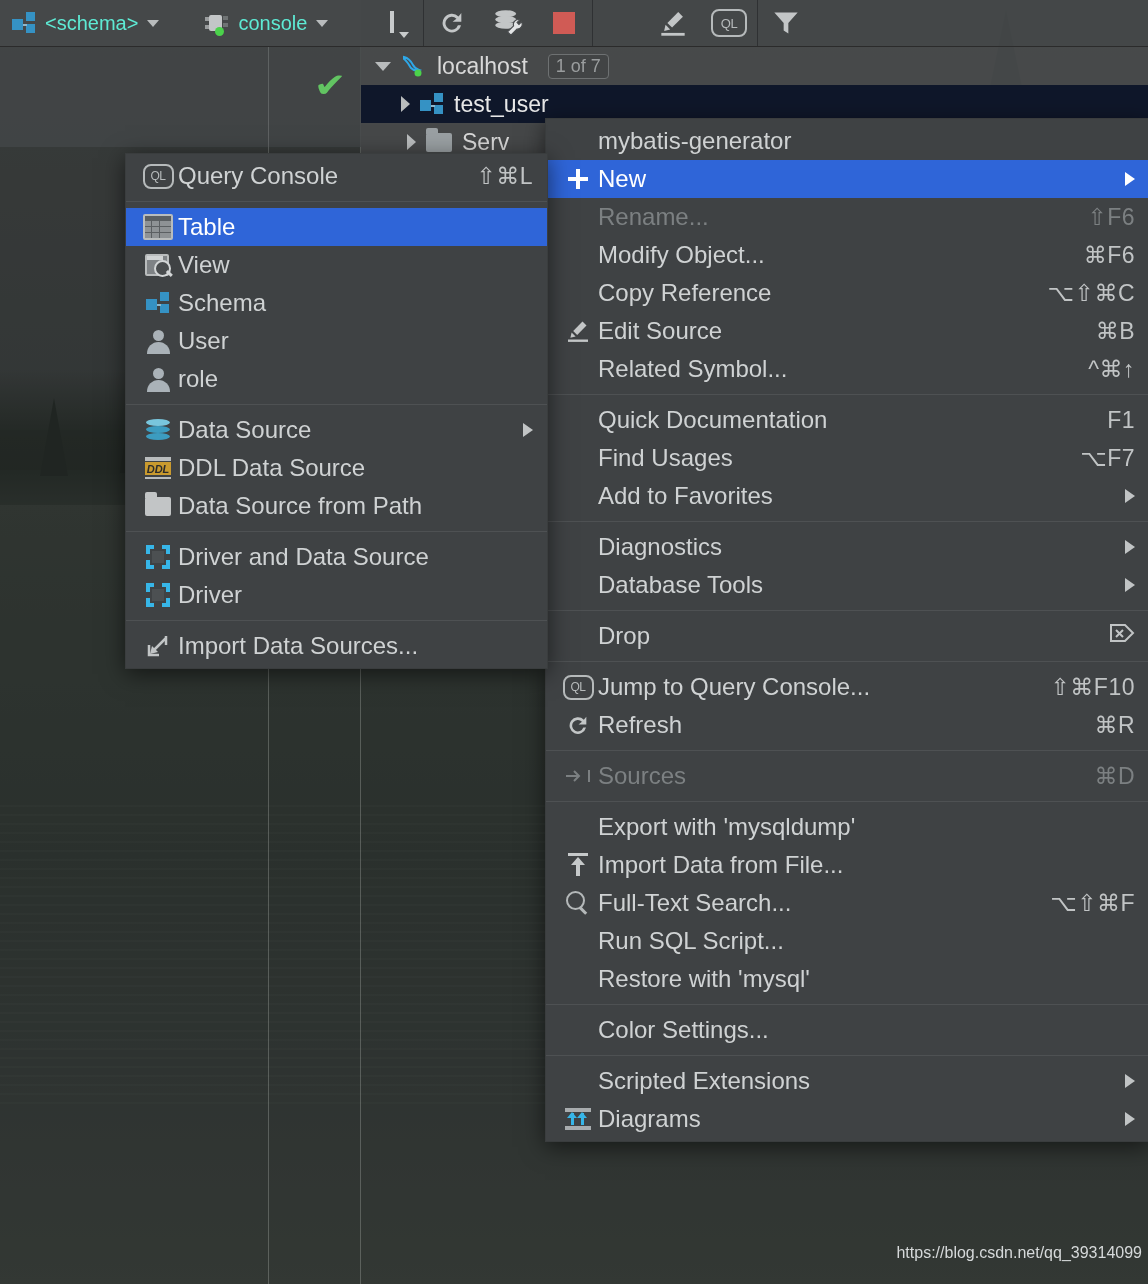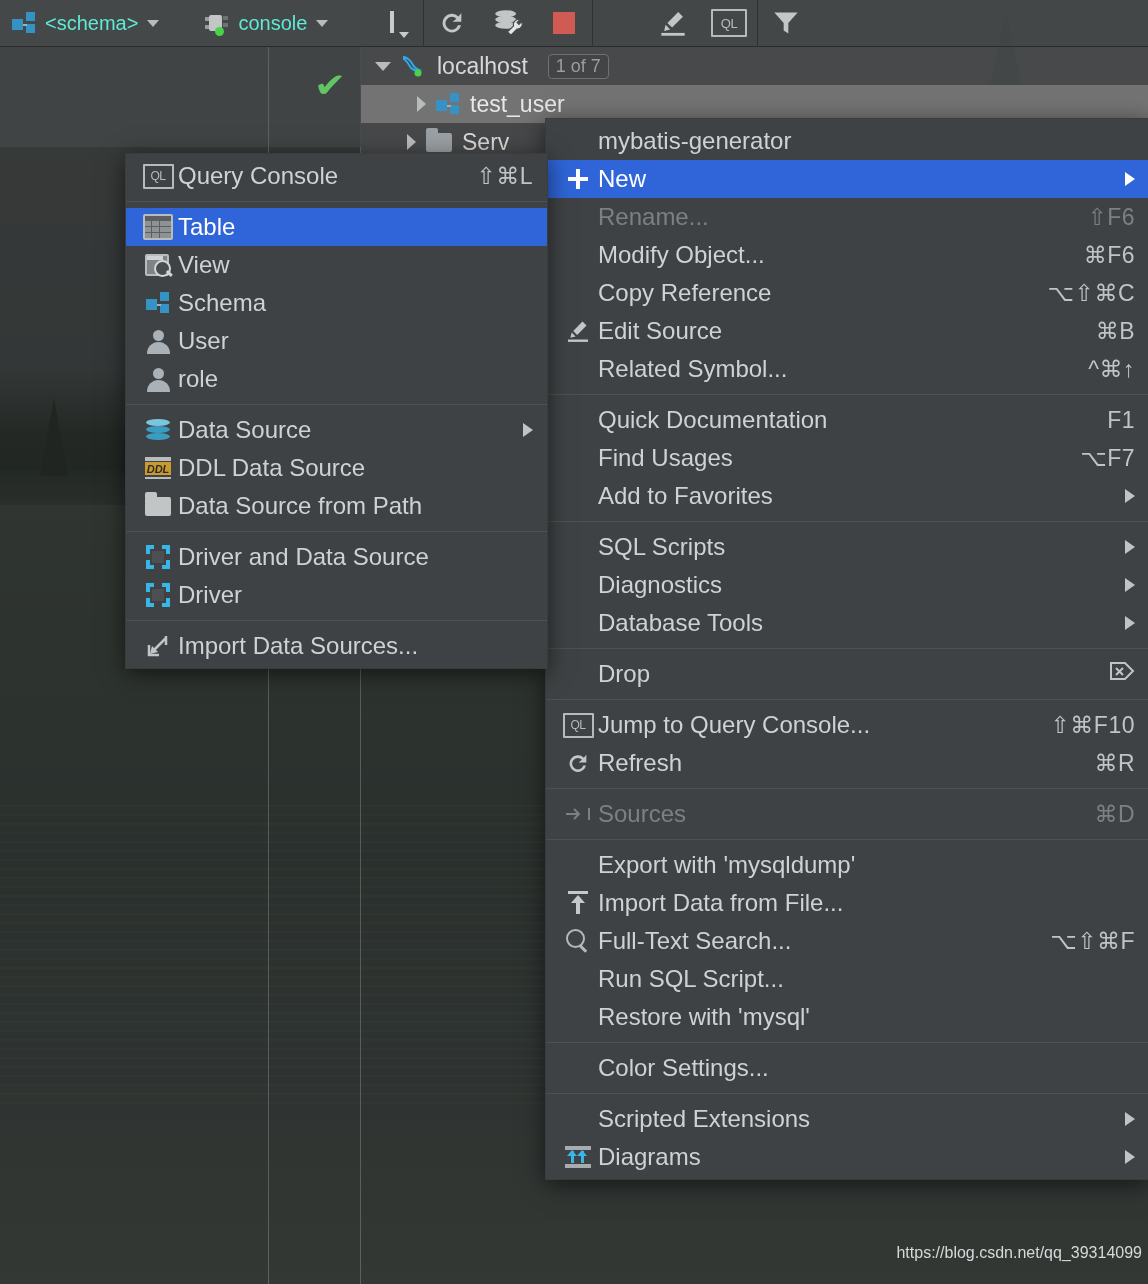--- a/index.html
+++ b/index.html
@@ -63,21 +63,21 @@
   .ico-plus b:last-child{left:1px;top:11px;width:24px;height:4px;}
   .plus-chev{position:absolute;left:20px;top:22px;width:0;height:0;
     border-left:5px solid transparent;border-right:5px solid transparent;border-top:6px solid #c8cbcc;}
   .red-sq{width:22px;height:22px;background:#d05b55;}
 
   
   #tree{position:absolute;left:361px;top:47px;width:787px;height:100px;}
   .tree-row{display:flex;align-items:center;height:38px;padding-left:12px;
     color:#d8d8d8;font-size:23px;gap:10px;}
   .tree-row.lvl1{padding-left:14px;background:rgba(74,77,78,.82);}
-  .tree-row.sel{padding-left:56px;background:#737373;color:#e8e8e8;}
+  .tree-row.sel{padding-left:40px;background:#0f172a;color:#e8e8e8;}
   .tree-row.lvl2{padding-left:46px;background:rgba(74,77,78,.78);}
   .twisty-down{width:0;height:0;border-left:8px solid transparent;border-right:8px solid transparent;
     border-top:9px solid #b9bcbd;}
   .twisty-right{width:0;height:0;border-top:8px solid transparent;border-bottom:8px solid transparent;
     border-left:9px solid #b9bcbd;}
   .badge{margin-left:10px;font-size:18px;color:#9a9d9e;border:1px solid #6e7172;border-radius:4px;
     padding:1px 7px;background:rgba(0,0,0,.06);}
   .ico-dolphin{position:relative;width:26px;height:24px;}
   .ico-dolphin svg{position:absolute;left:0;top:0;}
   .ico-folder{width:26px;height:19px;background:#9aa0a3;border-radius:2px;position:relative;}
@@ -99,21 +99,21 @@
   .mi .lbl{flex:1;overflow:hidden;text-overflow:ellipsis;}
   .mi .acc{margin-left:20px;color:#c1c4c5;font-size:23px;letter-spacing:.5px;}
   .mi.sel{background:#2f65d8;color:#ffffff;}
   .mi.disabled{color:#7c8082;}
   .mi.disabled .acc{color:#7c8082;}
   .arrow{width:0;height:0;border-top:7px solid transparent;border-bottom:7px solid transparent;
     border-left:10px solid #c1c4c5;margin-left:18px;}
   .mi.sel .arrow{border-left-color:#fff;}
   .msep{height:1px;background:#4e5153;margin:3px 0;}
   .mgroup{padding:3px 0;}
-  .ic-ql{width:27px;height:21px;border:2px solid #b6babb;border-radius:1px;
+  .ic-ql{width:27px;height:21px;border:2px solid #b6babb;border-radius:8px;
     display:flex;align-items:center;justify-content:center;
     font-size:12px;color:#b6babb;font-family:"Liberation Sans",sans-serif;letter-spacing:-.5px;}
   .ic-table{width:26px;height:22px;border:2px solid #b9bcbd;border-radius:2px;background:#8e9295;
     background-image:linear-gradient(90deg,transparent 6px,#5b5f62 6px,#5b5f62 7px,transparent 7px,transparent 14px,#5b5f62 14px,#5b5f62 15px,transparent 15px),
                      linear-gradient(180deg,#5b5f62 0,#5b5f62 5px,transparent 5px,transparent 10px,#5b5f62 10px,#5b5f62 11px,transparent 11px,transparent 16px,#5b5f62 16px,#5b5f62 17px,transparent 17px);}
   .ic-view{width:26px;height:22px;position:relative;}
   .ic-view .box{position:absolute;left:0;top:0;width:20px;height:18px;border:2px solid #b9bcbd;background:#7f8386;border-radius:2px;}
   .ic-view .top{position:absolute;left:2px;top:2px;width:16px;height:4px;background:#d0d3d4;}
   .ic-view .mag{position:absolute;left:9px;top:6px;width:13px;height:13px;border:2.5px solid #d3d6d7;border-radius:50%;background:#4a4d4f;}
   .ic-view .hdl{position:absolute;left:21px;top:18px;width:7px;height:2.5px;background:#d3d6d7;transform:rotate(45deg);}
@@ -359,25 +359,20 @@
       <span class="lbl">Add to Favorites</span>
       <span class="arrow"></span>
     </div>
   </div>
 
   <div class="msep"></div>
 
   <div class="mgroup">
     <div class="mi">
       <span class="gut"></span>
-      <span class="lbl">SQL Scripts</span>
-      <span class="arrow"></span>
-    </div>
-    <div class="mi">
-      <span class="gut"></span>
       <span class="lbl">Diagnostics</span>
       <span class="arrow"></span>
     </div>
     <div class="mi">
       <span class="gut"></span>
       <span class="lbl">Database Tools</span>
       <span class="arrow"></span>
     </div>
   </div>
 

